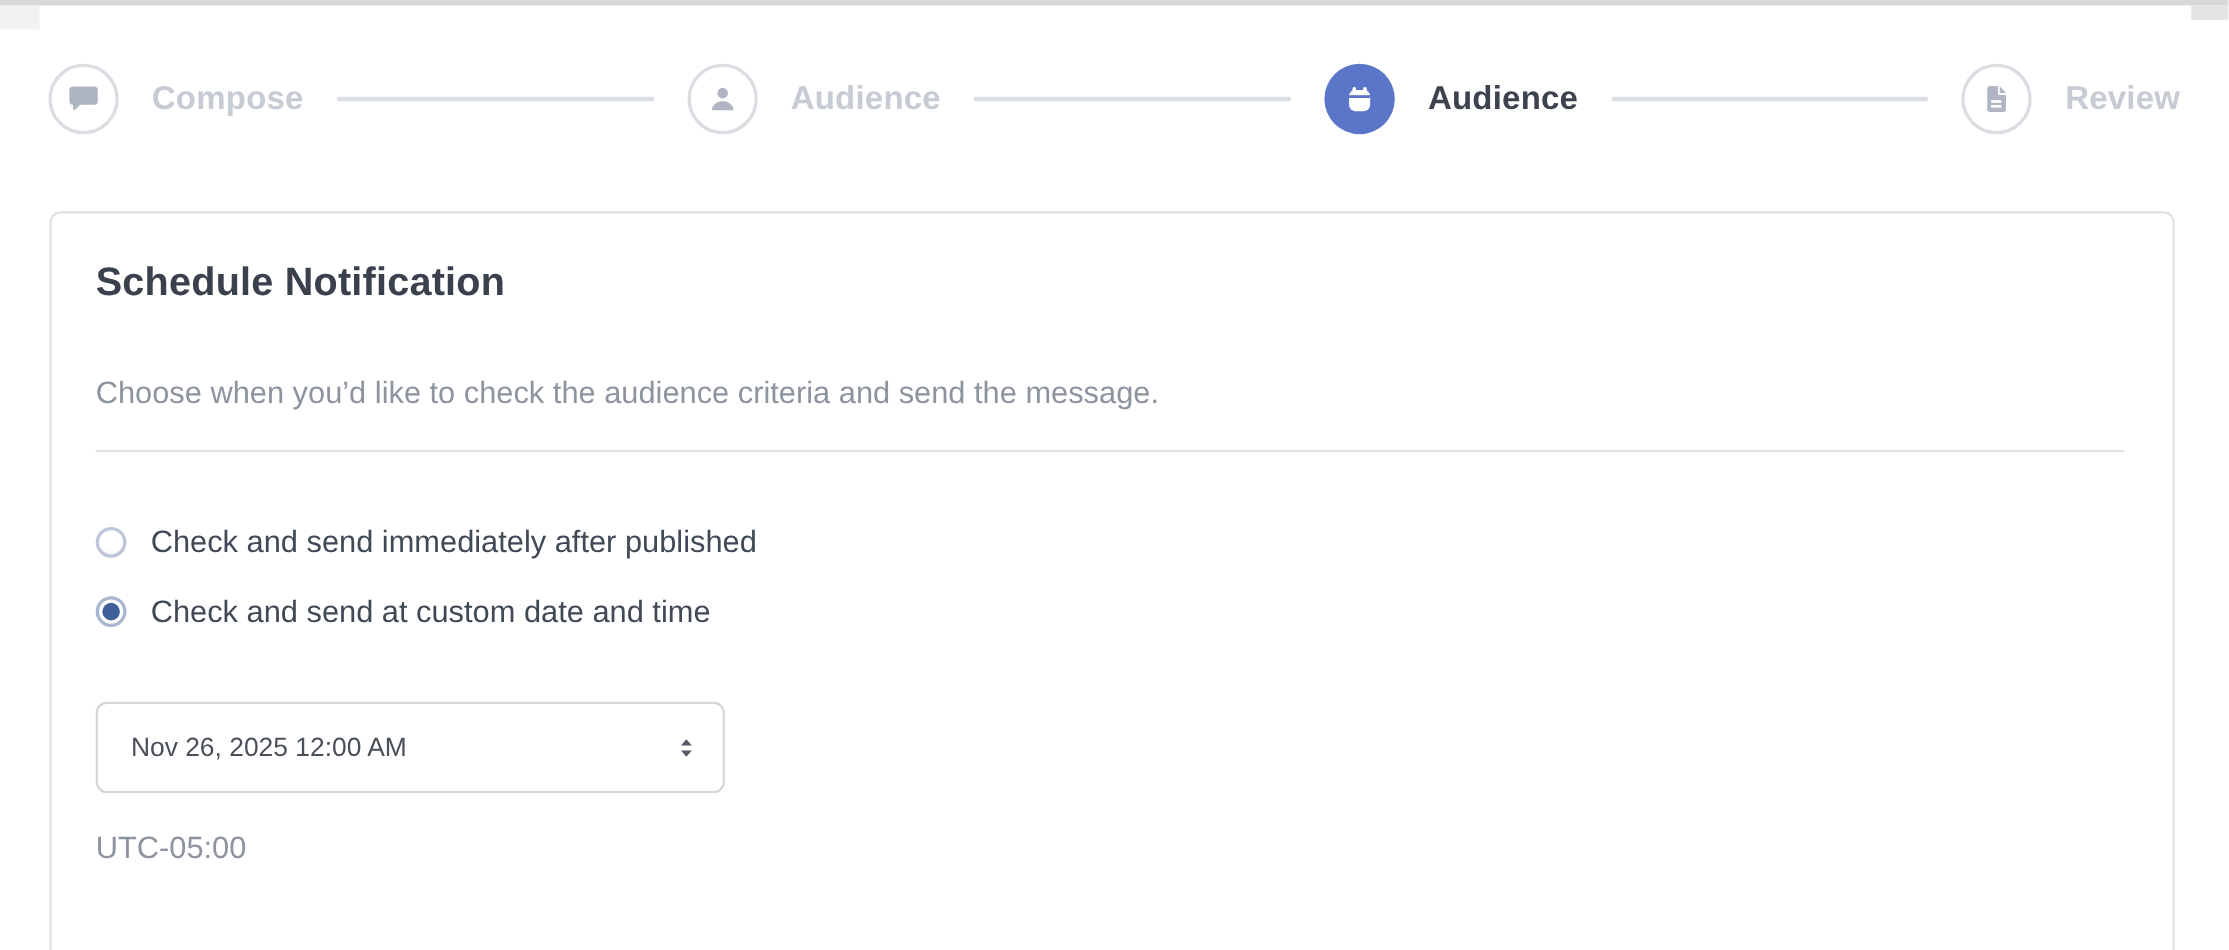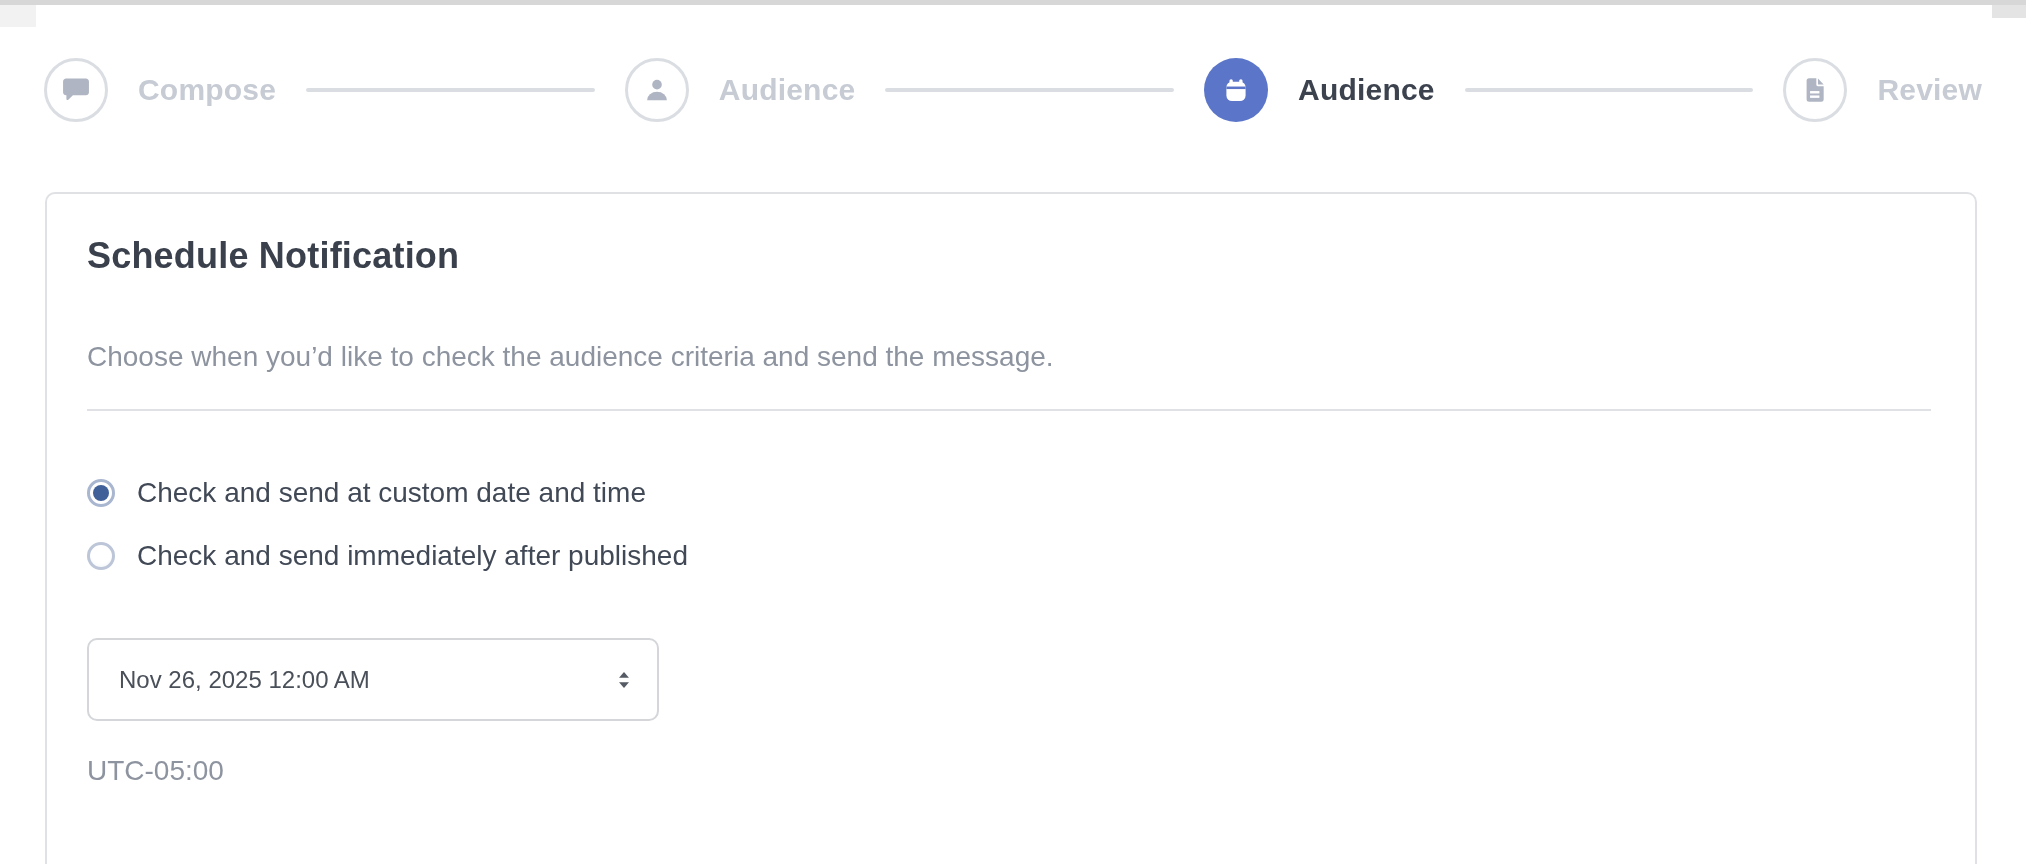--- a/index.html
+++ b/index.html
@@ -186,32 +186,32 @@
 <div class="card">
 
   <h1 class="card-title">Schedule Notification</h1>
 
   <p class="card-subtitle">Choose when you’d like to check the audience criteria and send the message.</p>
 
   <hr class="divider">
 
   <div class="radio-group">
 
+    <div class="radio-row">
+      <span class="radio-circle">
+        <span class="radio-dot"></span>
+      </span>
+      <span class="radio-label">Check and send immediately after published</span>
+    </div>
+
     <div class="radio-row selected">
       <span class="radio-circle">
         <span class="radio-dot"></span>
       </span>
       <span class="radio-label">Check and send at custom date and time</span>
-    </div>
-
-    <div class="radio-row">
-      <span class="radio-circle">
-        <span class="radio-dot"></span>
-      </span>
-      <span class="radio-label">Check and send immediately after published</span>
     </div>
 
   </div>
 
   <button class="datetime-select">
     <span class="datetime-value">Nov 26, 2025 12:00 AM</span>
     <span class="updown-icon">
       <svg width="26" height="26" viewBox="0 0 24 24" fill="#555B64">
         <path d="M12 4.6 16.6 10H7.4z"></path>
         <path d="M12 19.4 7.4 14h9.2z"></path>

